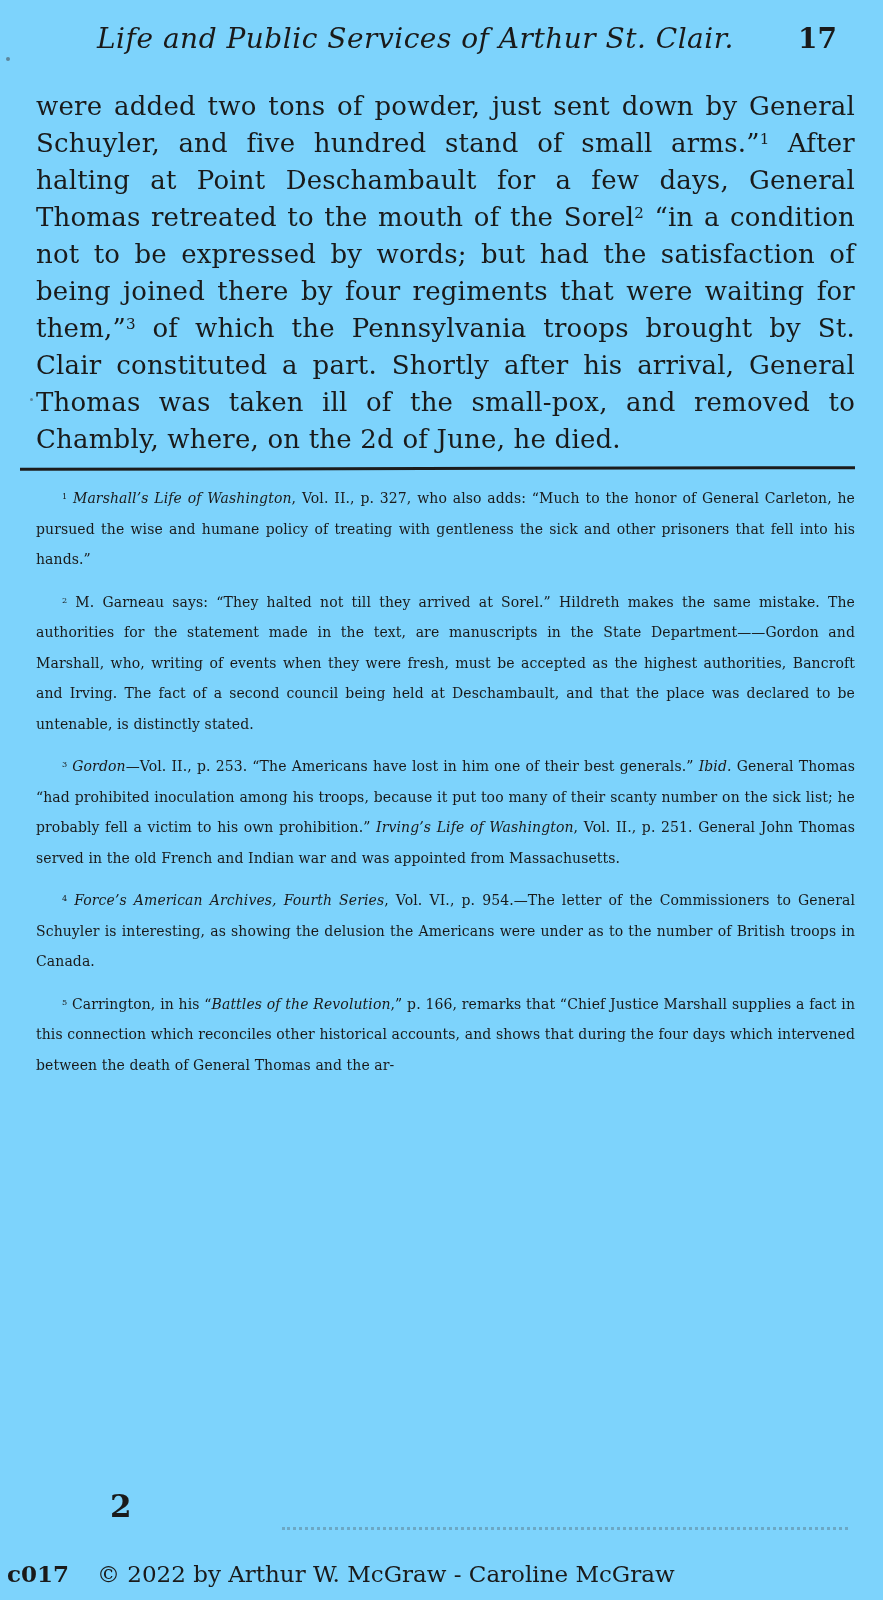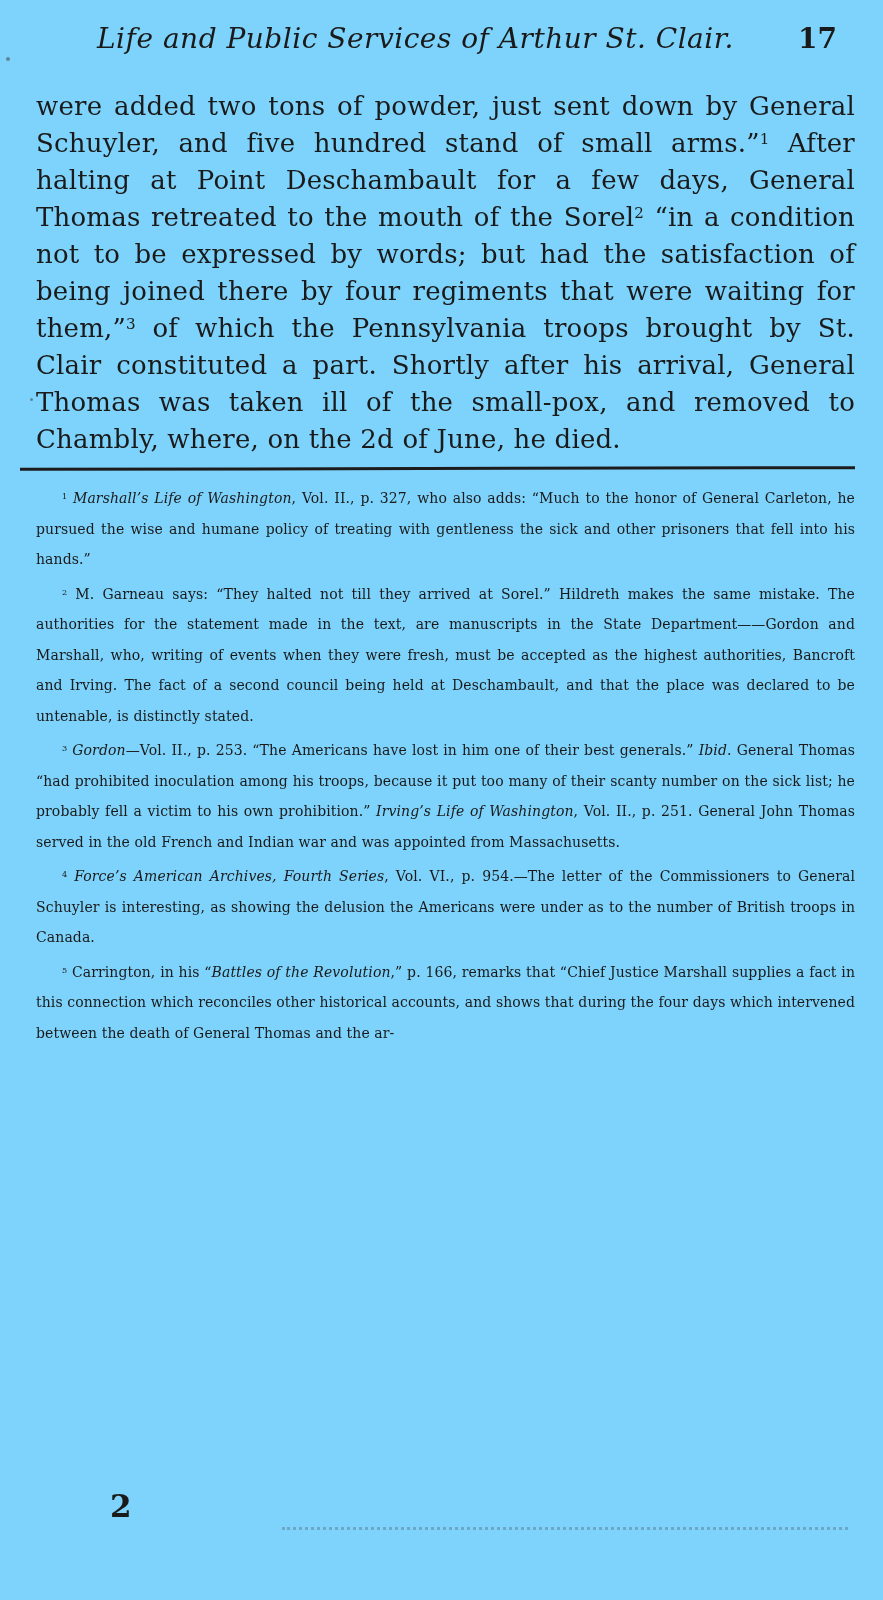--- a/index.html
+++ b/index.html
@@ -78,21 +78,21 @@
 
   
   .footnotes p {
     margin: 0;
     font-size: 14px;
     line-height: 30.5px;
     text-align: justify;
     text-indent: 26px;
     letter-spacing: 0.1px;
   }
-  .footnotes p + p { margin-top: 4px; }
+  .footnotes p + p { margin-top: 12px; }
   .footnotes p:last-child { }
 
   
   .signature-mark {
     position: absolute;
     left: 110px;
     top: 1488px;
     font-size: 31px;
     font-weight: 600;
   }
@@ -150,14 +150,17 @@
     <p><sup class="fn-ref">4</sup><span class="italic"> Force’s American Archives, Fourth Series</span><span>, Vol. VI., p. 954.—The letter of the Commissioners to General Schuyler is interesting, as showing the delusion the Americans were under as to the number of British troops in Canada.</span></p>
     <p><sup class="fn-ref">5</sup><span> Carrington, in his “</span><span class="italic">Battles of the Revolution</span><span>,” p. 166, remarks that “Chief Justice Marshall supplies a fact in this connection which reconciles other historical accounts, and shows that during the four days which intervened between the death of General Thomas and the ar-</span></p>
   </section>
 
   <div class="signature-mark">2</div>
 
   <div class="scan-speckle-row"></div>
   <div class="scan-speck-a"></div>
   <div class="scan-speck-b"></div>
 
+  <footer class="page-footer">
+    <span class="footer-code">c017</span><span class="footer-copyright">© 2022 by Arthur W. McGraw - Caroline McGraw</span>
+  </footer>
 
 </div>
 
 </body></html>

